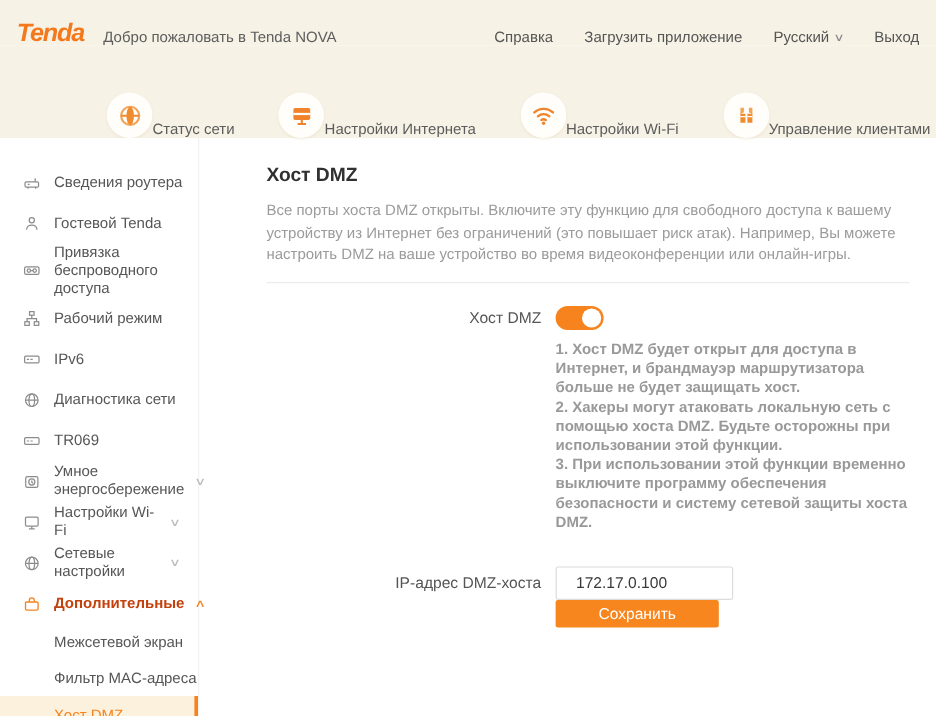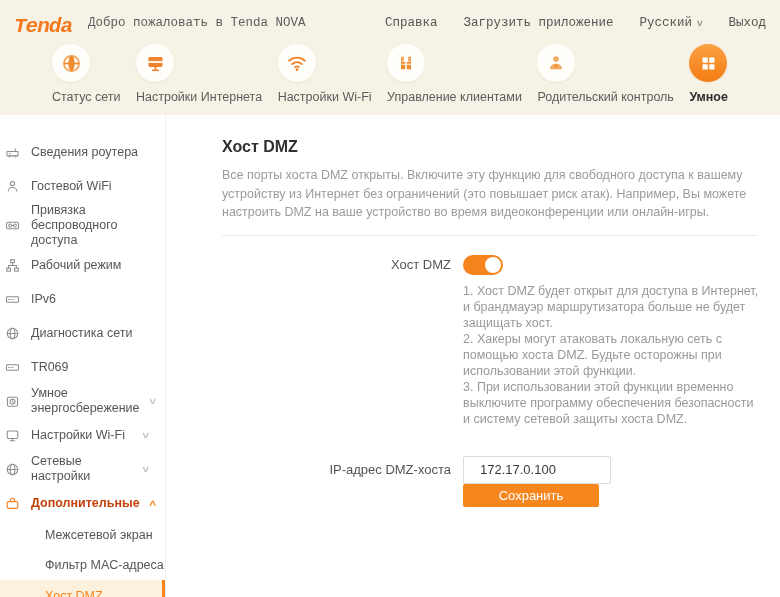--- a/index.html
+++ b/index.html
@@ -3,54 +3,54 @@
 <meta charset="utf-8">
 <style>
   html,body{margin:0;padding:0;}
   body{
     width:780px;height:597px;position:relative;overflow:hidden;
     font-family:"Liberation Sans",sans-serif;background:#fff;
     -webkit-font-smoothing:antialiased;
   }
   
   .topbar{
-    height:38px;background:#f7f2e6;display:flex;align-items:flex-start;
-    padding:16px 14px;box-sizing:border-box;font-family:Liberation Mono, monospace;
+    height:38px;background:#f7f2e6;display:flex;align-items:flex-end;
+    padding:0 14px;box-sizing:border-box;
   }
   .logo{
     color:#f4791d;font-size:21px;font-weight:bold;font-style:italic;
     letter-spacing:-1px;line-height:1;
   }
   .welcome{margin-left:16px;font-size:12.5px;color:#5d5d5d;}
   .toplinks{margin-left:auto;display:flex;align-items:center;gap:26px;}
   .toplink{font-size:12.5px;color:#555;cursor:pointer;white-space:nowrap;display:flex;align-items:center;gap:5px;}
   .toplink .chev{font-size:9px;color:#8a8a8a;transform:scaleX(1.4);}
   
   .navbar{
     height:77px;background:#f7f2e6;display:flex;justify-content:space-between;
     padding:6px 52px 0 52px;box-sizing:border-box;
   }
-  .nav-item{display:flex;flex-direction:column;align-items:flex-start;cursor:pointer;}
+  .nav-item{display:flex;flex-direction:row;align-items:flex-end;cursor:pointer;margin-left:37px;}
   .nav-circle{
     width:38px;height:38px;border-radius:50%;background:#fffefa;
     display:flex;align-items:center;justify-content:center;
     box-shadow:0 1px 2px rgba(210,190,150,.25);
   }
   .nav-circle.active{background:linear-gradient(180deg,#faa143,#f47c13);}
   .nav-label{margin-top:8px;font-size:12.5px;color:#5c5c5c;white-space:nowrap;}
   .nav-item.active .nav-label{color:#2c2c2c;font-weight:bold;}
   
   .bodyrow{display:flex;height:482px;}
   .sidebar{
     width:166px;min-width:166px;box-sizing:border-box;background:#fff;
     border-right:1px solid #f1f1f1;padding-top:20px;font-size:12.5px;
   }
   .side-item{
     display:flex;align-items:center;gap:11px;color:#565656;
-    padding:0 8px 0 5px;min-height:34px;cursor:pointer;box-sizing:border-box;
+    padding:0 8px 0 19px;min-height:34px;cursor:pointer;box-sizing:border-box;
   }
   .side-item .sicon{width:15px;height:15px;flex:0 0 15px;display:flex;align-items:center;}
   .side-item .slabel{line-height:15px;}
   .side-item .chev{margin-left:auto;font-size:9px;color:#bcbcbc;transform:scaleX(1.5);padding-right:6px;}
   .side-item.parent-active .slabel{color:#c2410c;font-weight:bold;}
   .side-item.parent-active .chev{color:#f7831e;}
   .side-sub{
     display:flex;align-items:center;color:#565656;cursor:pointer;
     padding-left:45px;min-height:30px;box-sizing:border-box;
   }
@@ -72,21 +72,21 @@
   .fctrl{margin-left:12px;}
   .toggle{
     width:40px;height:20px;border-radius:10px;background:#f7831e;
     position:relative;cursor:pointer;
   }
   .toggle .knob{
     position:absolute;top:2px;right:2px;width:16px;height:16px;
     border-radius:50%;background:#fff;
   }
   .notes{width:298px;font-size:12.5px;color:#999;line-height:16px;margin:8px 0 0 241px;}
-  .notes p{margin:0 0 0 0;}
+  .notes p{margin:0 0 0 0;font-weight:bold;}
   .iprow{margin-top:29px;}
   .iprow .flabel{line-height:28px;}
   .ip-input{
     width:114px;height:26px;border:1px solid #dcdcdc;border-radius:2px;
     padding:0 16px;font-size:13px;color:#3a3a3a;outline:none;
     font-family:"Liberation Sans",sans-serif;
   }
   .btnrow{}
   .save-btn{
     margin-left:241px;width:136px;height:23px;background:#f7861e;border:none;
@@ -187,21 +187,21 @@
         </span>
         <span class="slabel">Сведения роутера</span>
       </div>
       <div class="side-item">
         <span class="sicon">
           <svg width="15" height="15" viewBox="0 0 16 16" fill="none" stroke="#8c8c8c" stroke-width="1.1">
             <circle cx="8" cy="4.9" r="2.3"></circle>
             <path d="M3.4 13.2c0-2.6 2-4.1 4.6-4.1s4.6 1.5 4.6 4.1"></path>
           </svg>
         </span>
-        <span class="slabel">Гостевой WiFi</span>
+        <span class="slabel">Гостевой Tenda</span>
       </div>
       <div class="side-item">
         <span class="sicon">
           <svg width="15" height="15" viewBox="0 0 16 16" fill="none" stroke="#8c8c8c" stroke-width="1.1">
             <rect x="1.6" y="4.6" width="12.8" height="6.8" rx="1.4"></rect>
             <circle cx="5.4" cy="8" r="1.5"></circle>
             <circle cx="10.6" cy="8" r="1.5"></circle>
             <path d="M6.9 8h2.2"></path>
           </svg>
         </span>

